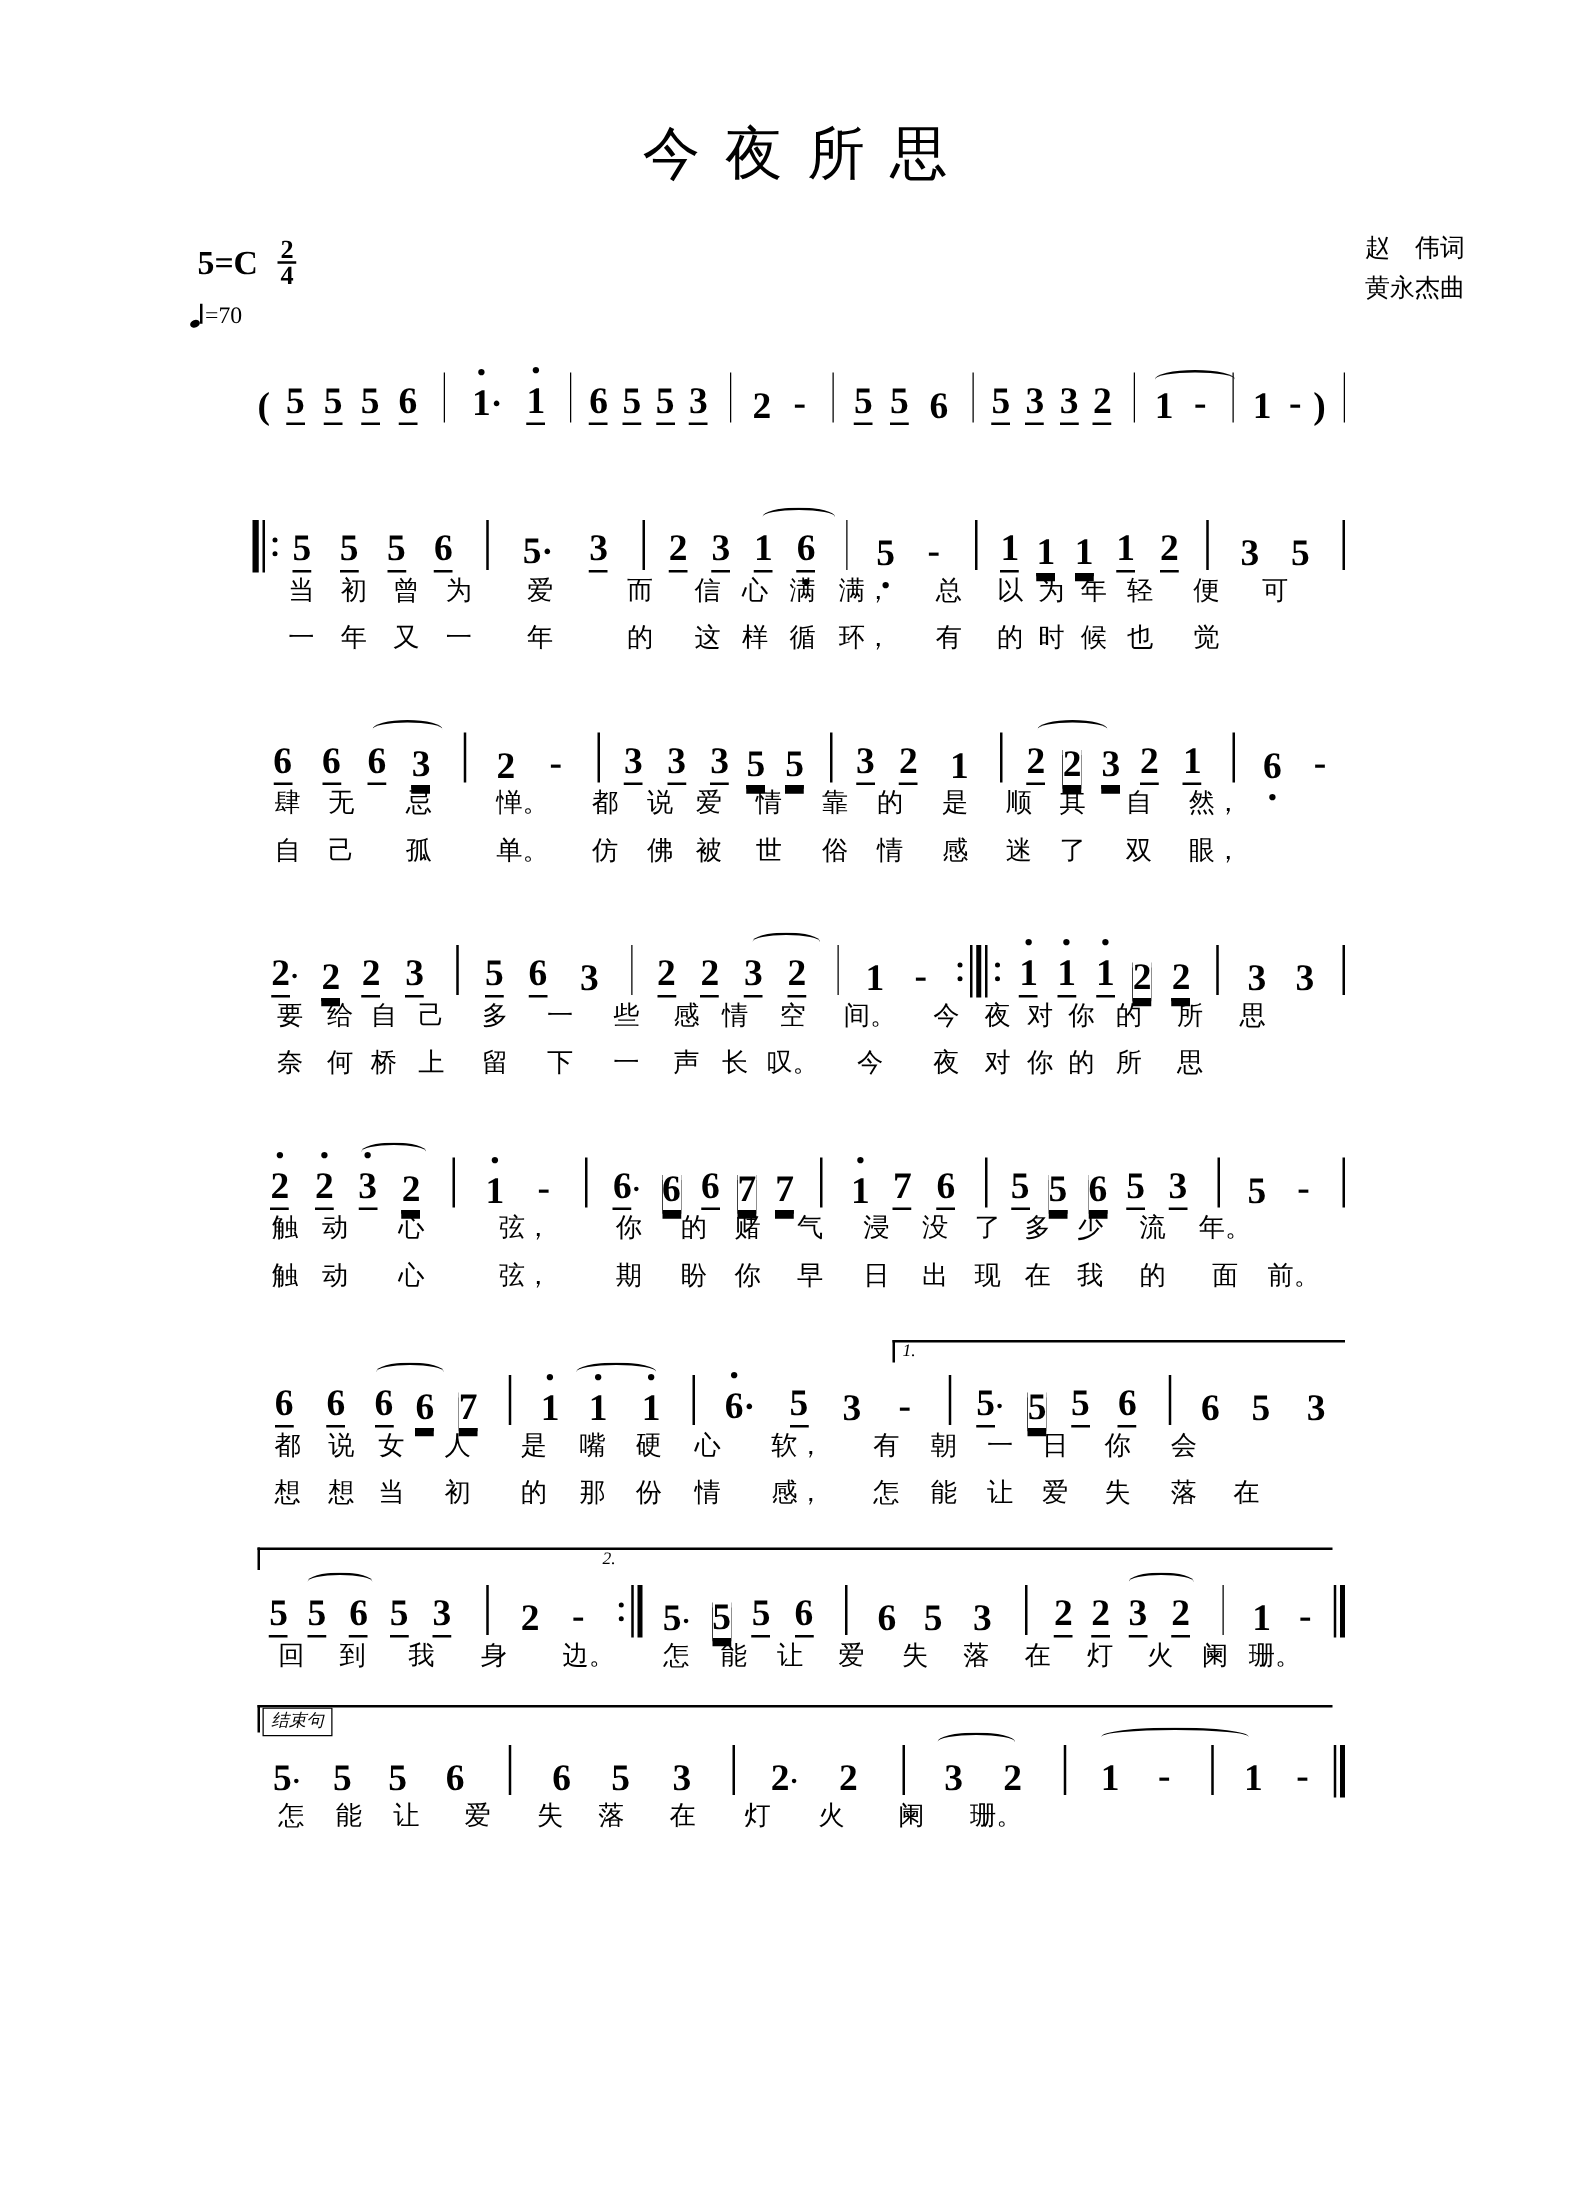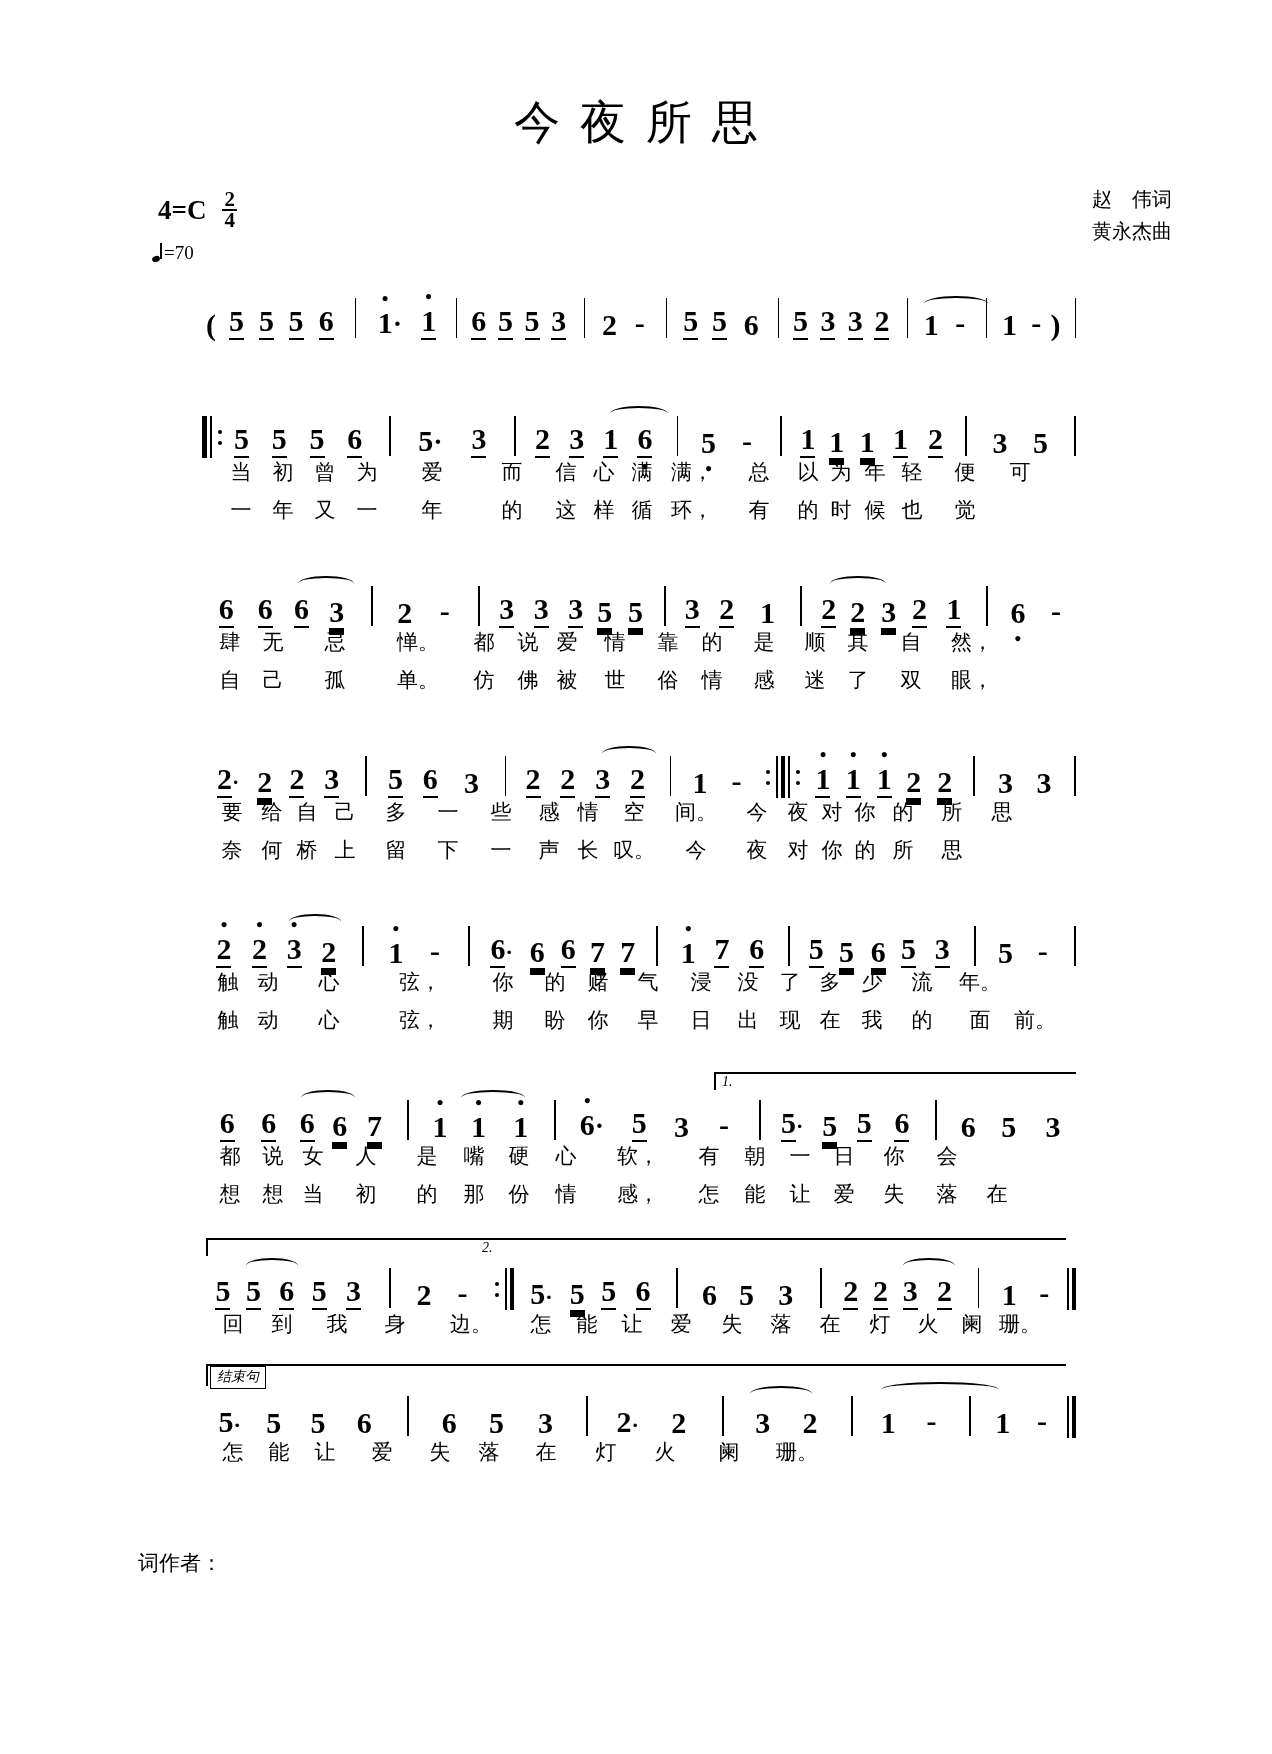--- a/index.html
+++ b/index.html
@@ -224,21 +224,21 @@
 </style>
 </head>
 <body>
 
 <div class="sheet">
 
   <div class="title">今夜所思</div>
 
   <div class="meta-row">
     <div class="keysig">
-      <span>4=C</span>
+      <span>5=C</span>
       <span class="timesig">
         <span class="num">2</span>
         <span class="den">4</span>
       </span>
     </div>
     <div class="tempo">
       <span class="quarter-note"></span>
       <span>=70</span>
     </div>
     <div class="credits">
@@ -738,16 +738,15 @@
       <span class="cell" style="width:50px">落</span>
       <span class="cell" style="width:64px">在</span>
       <span class="cell" style="width:56px">灯</span>
       <span class="cell" style="width:62px">火</span>
       <span class="cell" style="width:66px">阑</span>
       <span class="cell" style="width:70px">珊。</span>
     </div>
   </div>
 
   <div class="footer">
-    <div>词作者：</div>
   </div>
 
 </div>
 
 </body></html>

